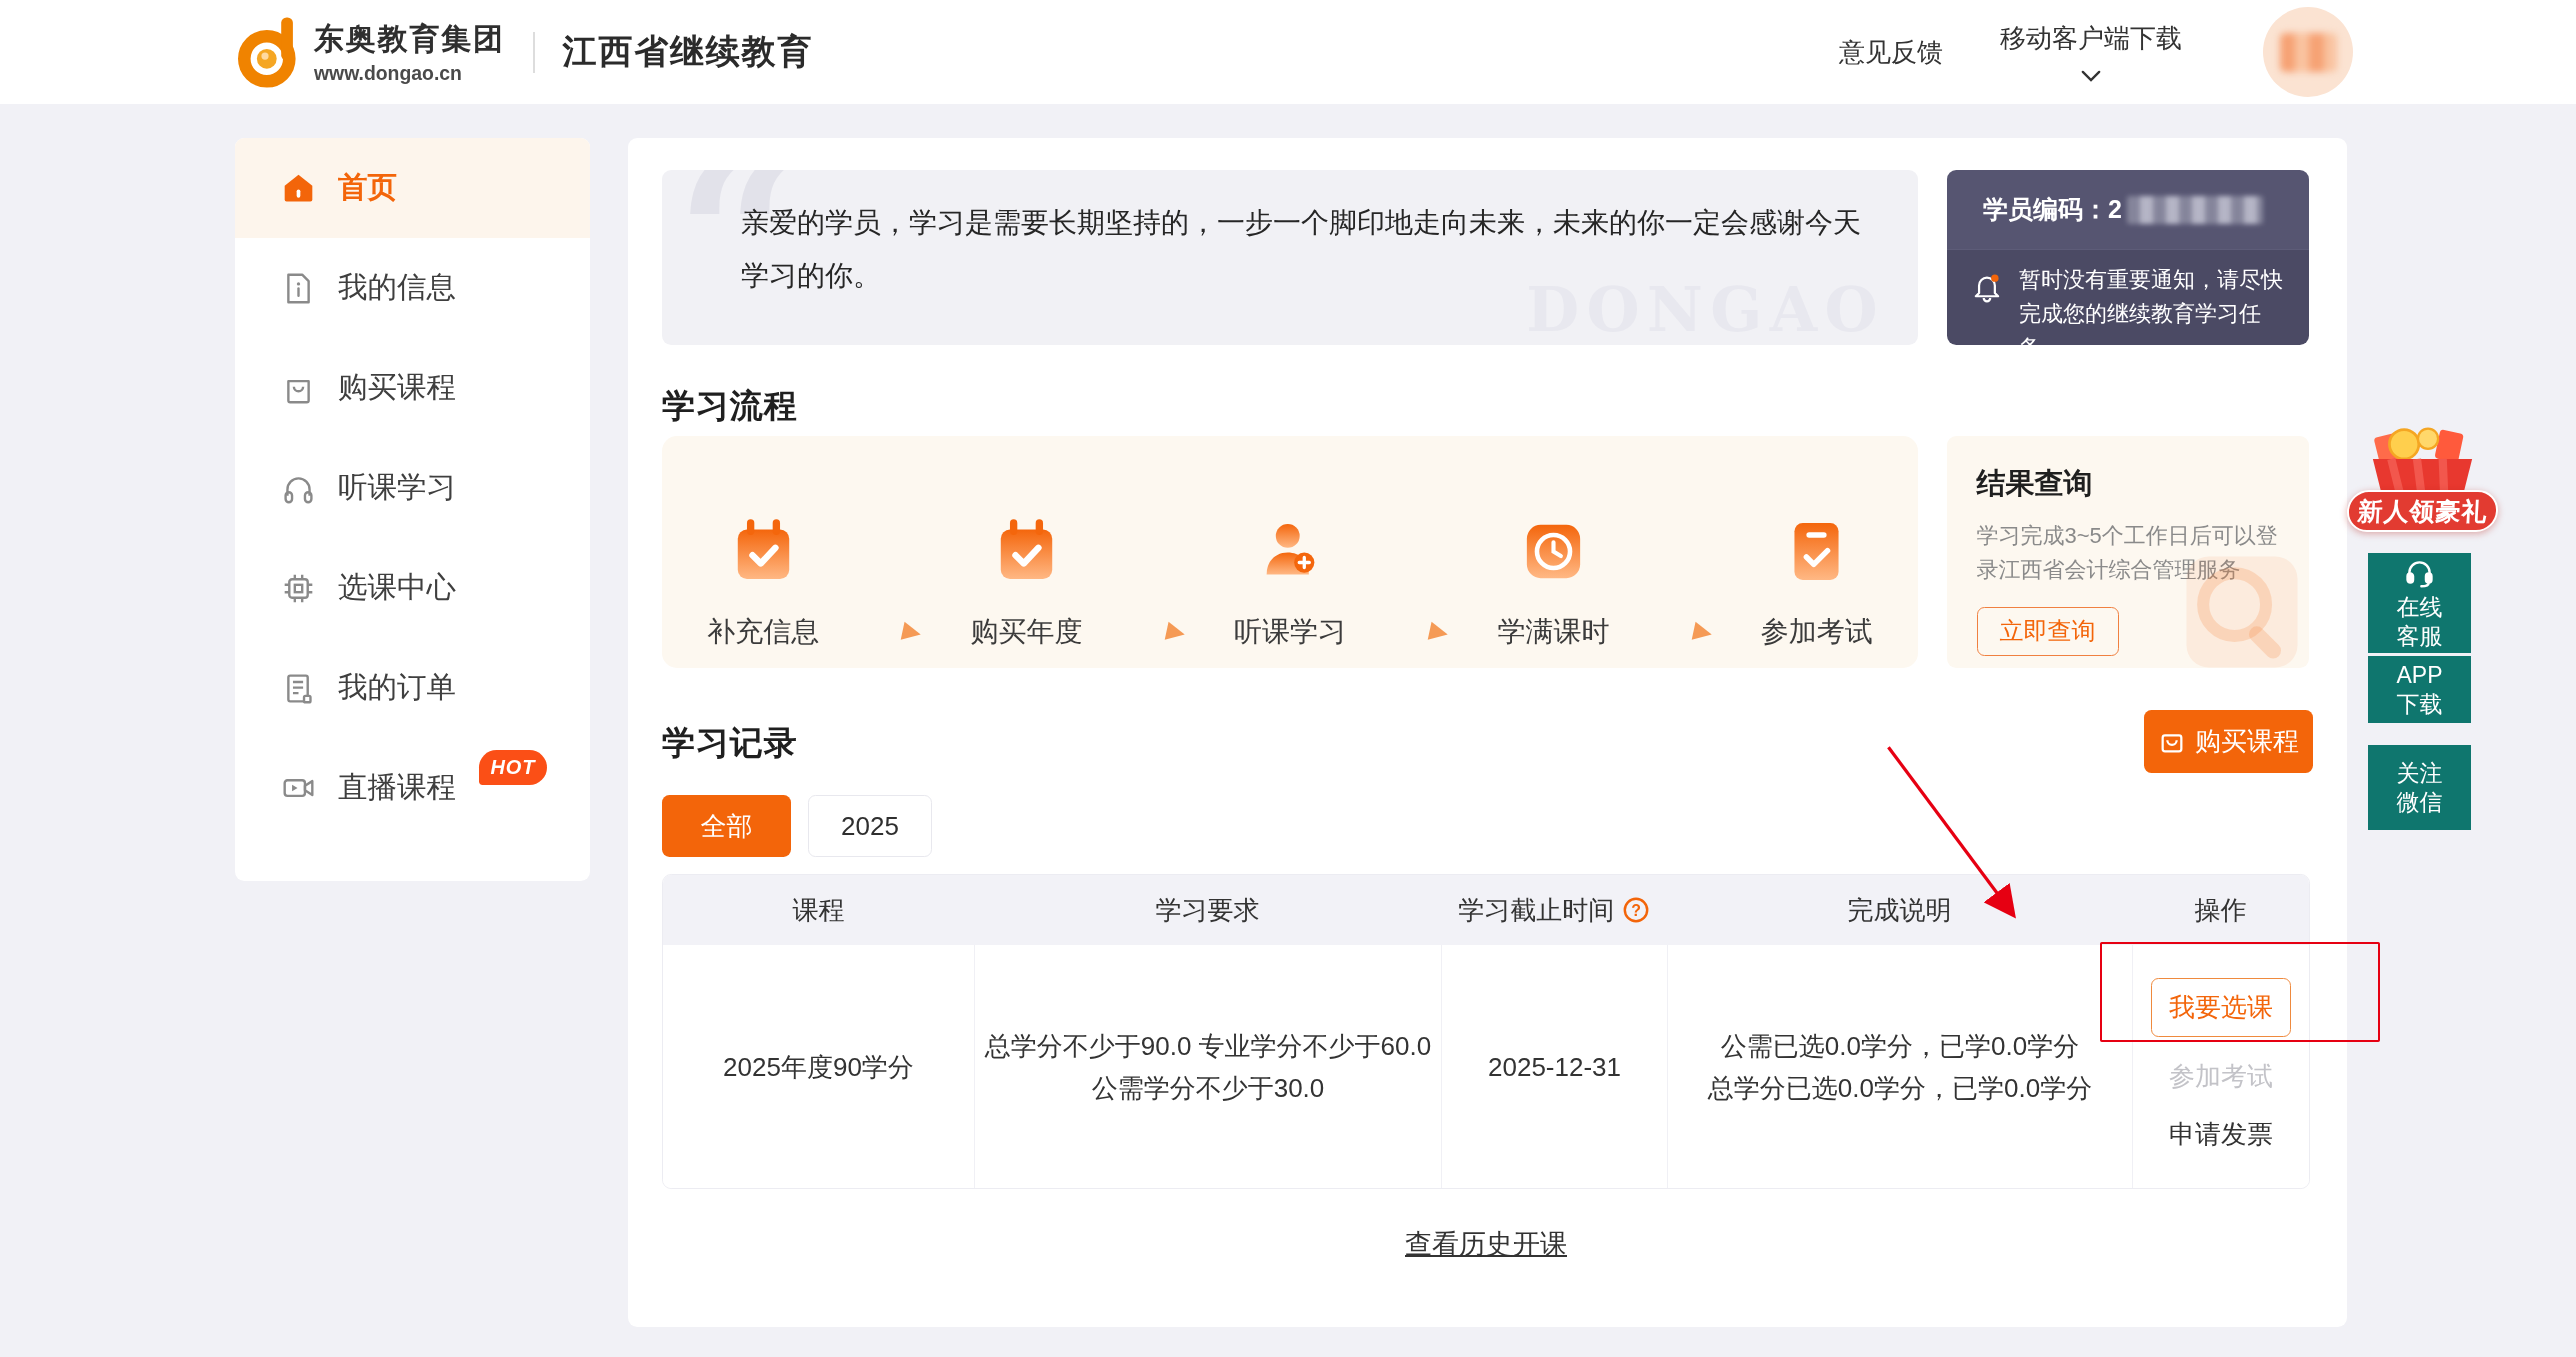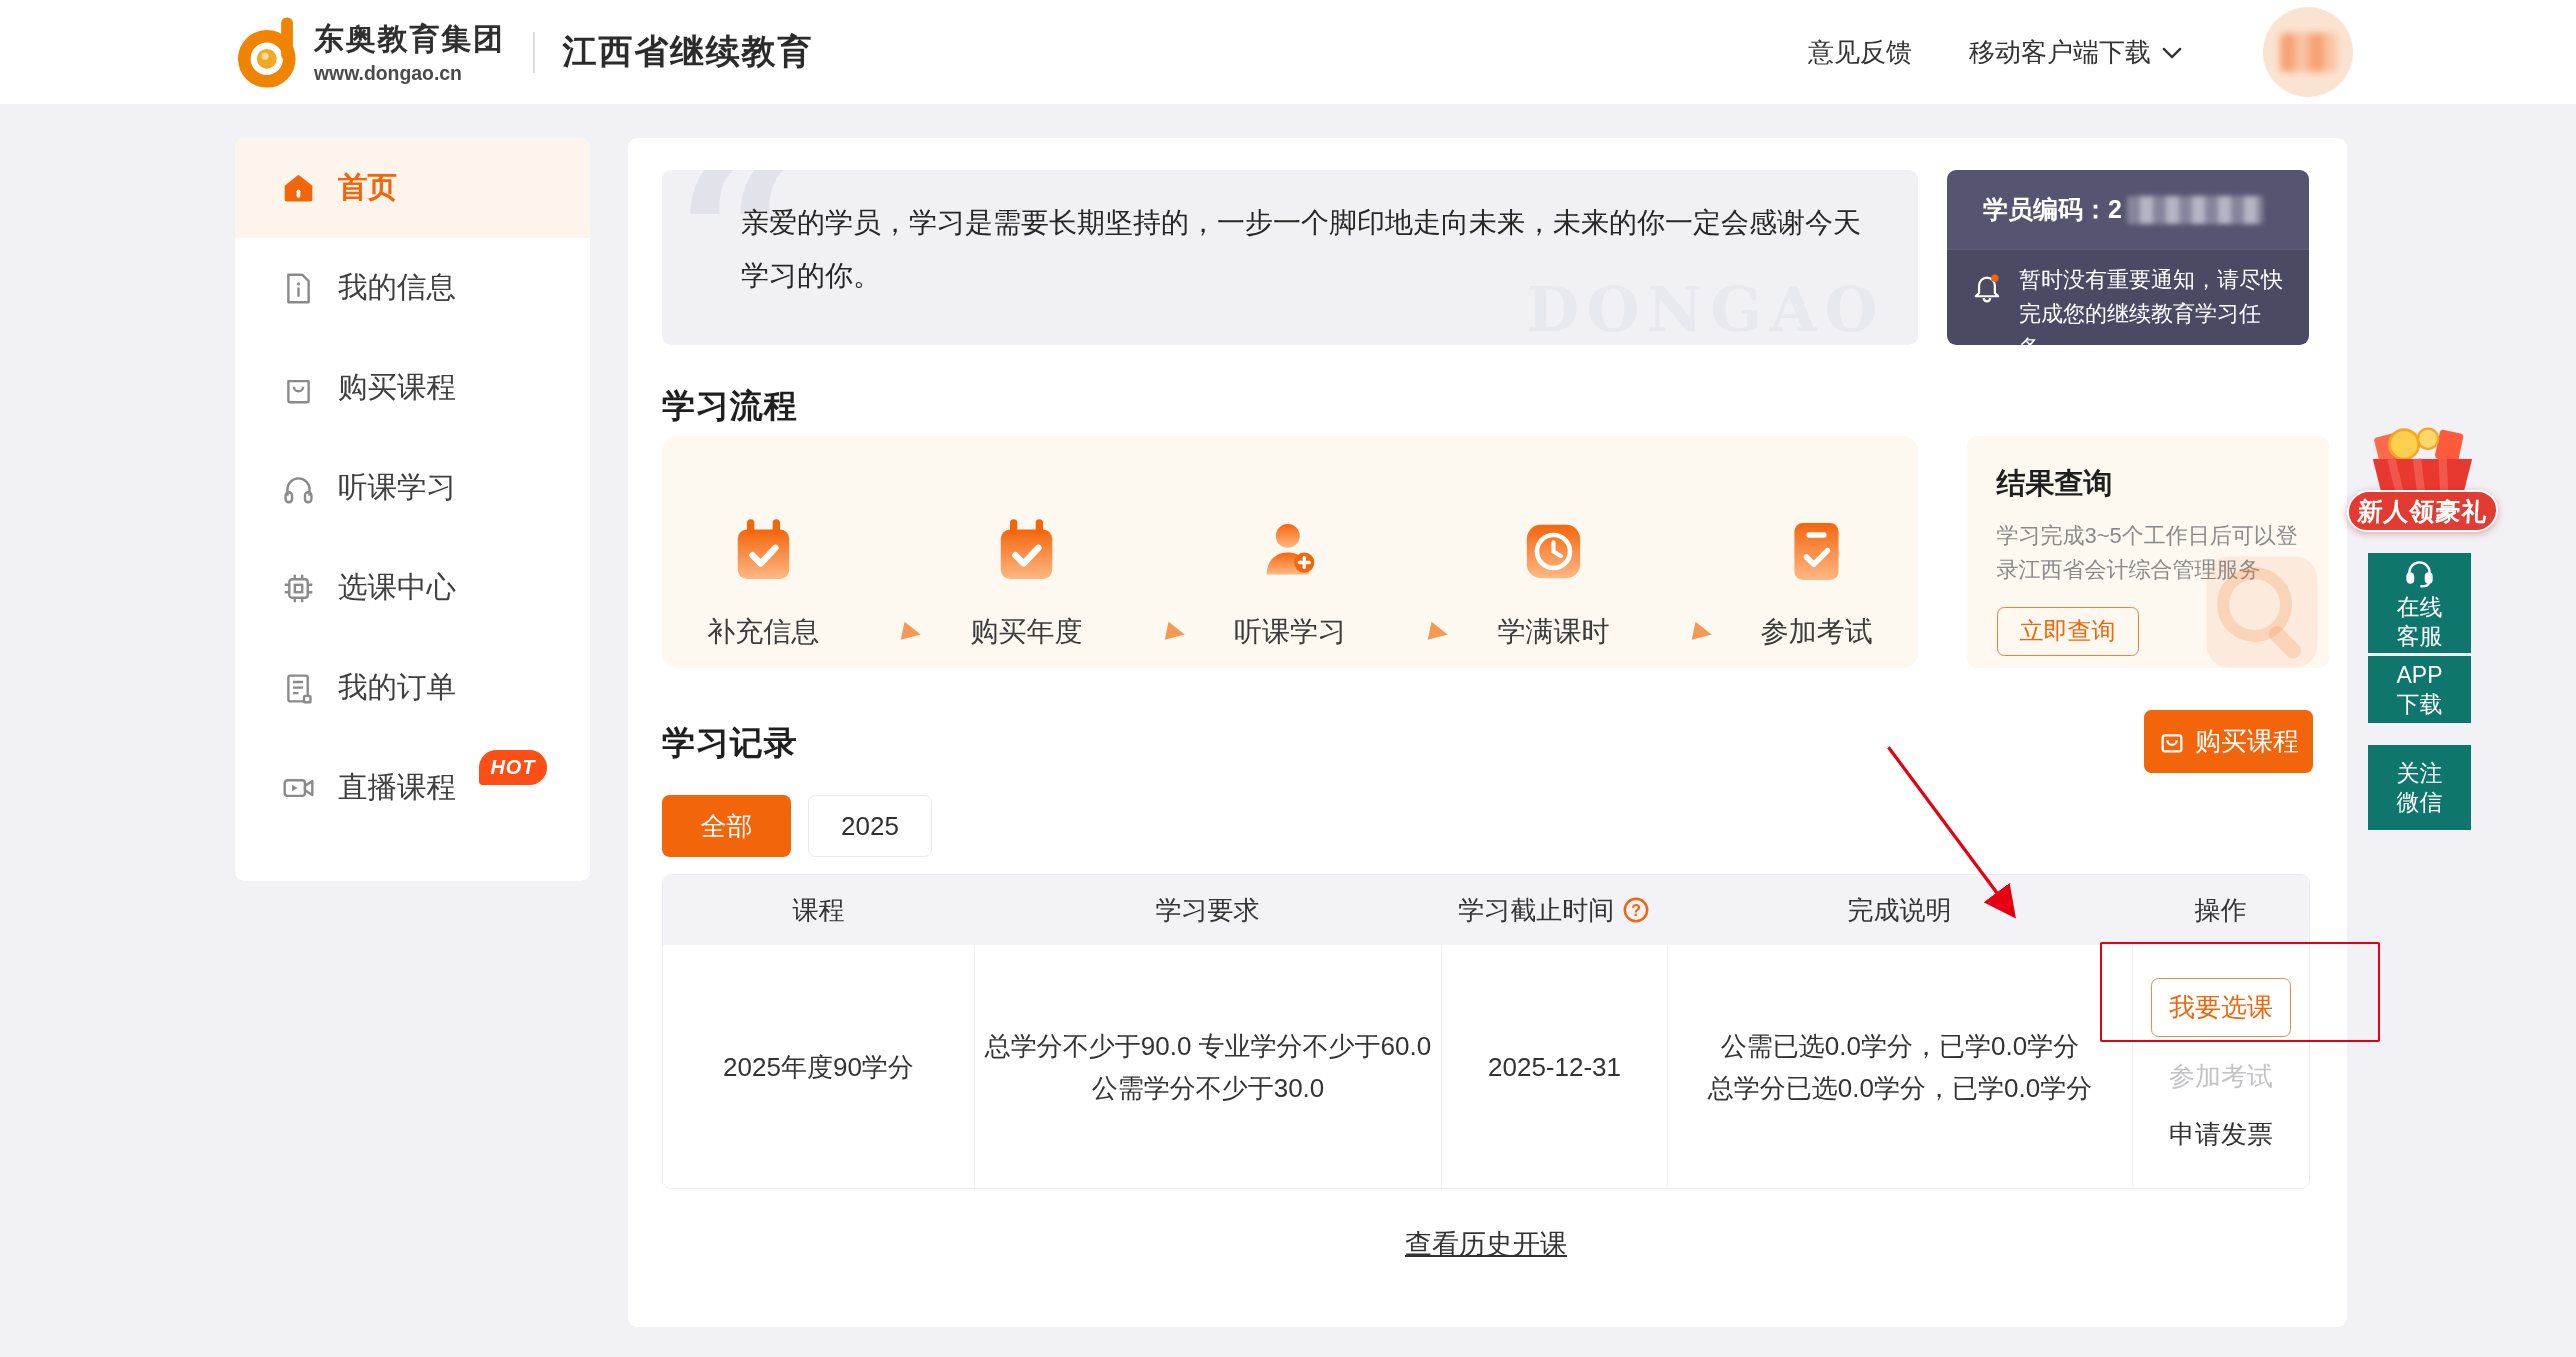--- a/index.html
+++ b/index.html
@@ -14,21 +14,21 @@
   
   .header { position:absolute; left:0; top:0; width:2576px; height:104px; background:#fff; display:flex; align-items:center; padding-left:229px; }
   .logo-ic { width:81px; height:81px; }
   .logo-text { margin-left:4px; display:flex; flex-direction:column; justify-content:center; }
   .logo-name { font-size:30px; font-weight:bold; color:#2f2f2f; letter-spacing:1.8px; }
   .logo-url { font-size:19.4px; font-weight:bold; color:#4a4a4a; margin-top:1.8px; }
   .head-divider { width:1.8px; height:41px; background:#ddd; margin:0 28px; }
   .site-title { font-size:34px; font-weight:600; color:#2b2b2b; letter-spacing:1.8px; }
   .head-right { margin-left:auto; display:flex; align-items:center; margin-right:223px; }
   .head-link { font-size:26px; color:#333; cursor:pointer; }
-  .head-download { margin-left:57px; display:flex; align-items:center; gap:11px; cursor:pointer; }
+  .head-download { margin-left:57px; display:flex; align-items:center; gap:11px; cursor:pointer;flex-direction:column; }
   .chev { width:20px; height:13px; margin-top:3.7px; }
   .avatar { margin-left:81px; width:90px; height:90px; border-radius:50%; background:#fcе; background:#fbe3d2; position:relative; overflow:hidden; }
   .avatar-blur { position:absolute; left:16.6px; top:26px; width:57px; height:39px; border-radius:5.5px;
     background: repeating-linear-gradient(90deg,#f6a274 0 14.8px,#f9c3a0 14.8px 29.5px); filter: blur(3.7px); }
   
   .sidebar { position:absolute; left:235px; top:138px; width:355px; height:743px; background:#fff; border-radius:9.2px; overflow:hidden; }
   .side-item { height:100px; display:flex; align-items:center; padding-left:46px; gap:22px; cursor:pointer; position:relative; }
   .side-item .s-ic { width:35px; height:35px; flex:0 0 35px; }
   .side-label { font-size:29.5px; color:#3f3f3f; }
   .side-item.active { background:#fdf5ec; }
@@ -51,21 +51,21 @@
   .bell-ic { width:39px; height:39px; flex:0 0 39px; margin-top:3.7px; }
   .notice-msg { font-size:22px; line-height:34px; color:#fff; }
   .section-title { position:absolute; left:34px; font-size:33px; font-weight:bold; color:#1f1f1f; letter-spacing:0.9px; }
   
   .flow-panel { position:absolute; left:34px; top:298px; width:1256px; height:232px; background:#fdf8f0; border-radius:15px; display:flex; align-items:flex-start; padding-top:76px;text-align:right; }
   .flow-step { flex:1; display:flex; flex-direction:column; align-items:center; }
   .flow-step .f-ic { width:79px; height:79px; }
   .flow-label { margin-top:22px; font-size:28px; color:#3b3b3b; }
   .flow-arrow { width:61px; height:28px; margin-top:103px; transform:rotate(12deg); flex:0 0 61px; }
   
-  .result-panel { position:absolute; left:1319px; top:298px; width:362px; height:232px; background:#fdf8f0; border-radius:9.2px; overflow:hidden; padding:28px 29.5px;margin-left:20px; }
+  .result-panel { position:absolute; left:1319px; top:298px; width:362px; height:232px; background:#fdf8f0; border-radius:9.2px; overflow:hidden; padding:28px 29.5px; }
   .result-title { font-size:29px; font-weight:bold; color:#1f1f1f; }
   .result-desc { margin-top:14.8px; font-size:22px; color:#8a8a8a; line-height:34px; height:68px; overflow:hidden; }
   .result-btn { margin-top:20px; display:inline-block; border:1.8px solid #f08040; color:#f3650a; font-size:24px; padding:7.4px 22px; border-radius:7.4px; cursor:pointer; position:relative; z-index:1; background:transparent; }
   .magnifier { position:absolute; right:-7.4px; bottom:-18.4px; width:148px; height:148px; }
   
   .buy-btn { position:absolute; left:1516px; top:572px; width:169px; height:63px; background:#f3650a; border-radius:7.4px; color:#fff; font-size:26px; display:flex; align-items:center; justify-content:center; gap:9.2px; cursor:pointer; }
   .bag-ic { width:28px; height:28px; }
   .tab { position:absolute; top:657px; height:62px; border-radius:7.4px; font-size:26px; display:flex; align-items:center; justify-content:center; cursor:pointer; }
   .tab-all { left:34px; width:129px; background:#f3650a; color:#fff; }
   .tab-2025 { left:180px; width:124px; background:#fff; border:1.8px solid #e8e8ee; color:#2f2f2f; }

